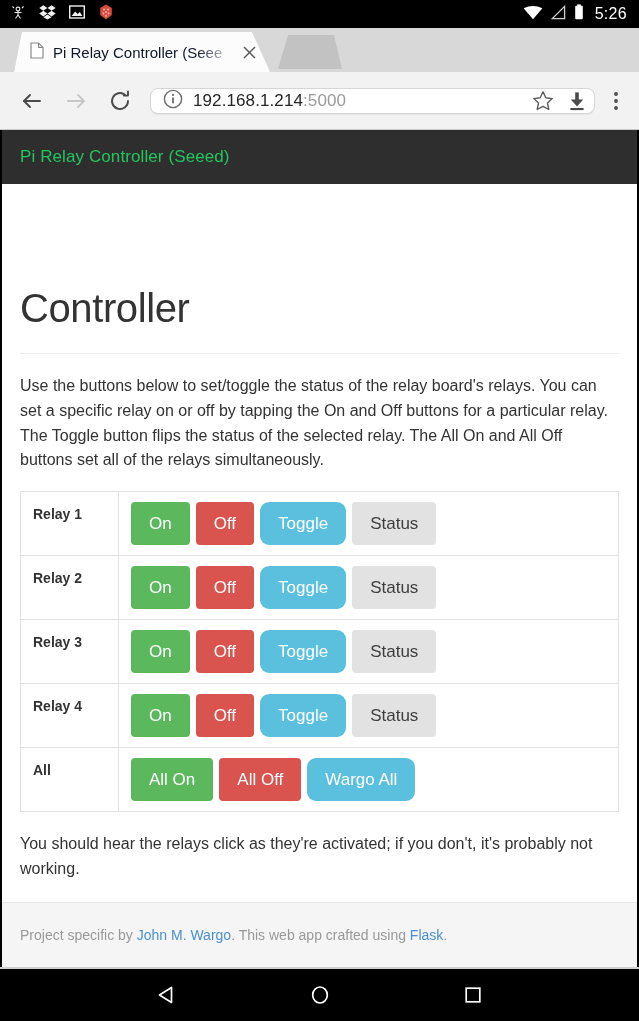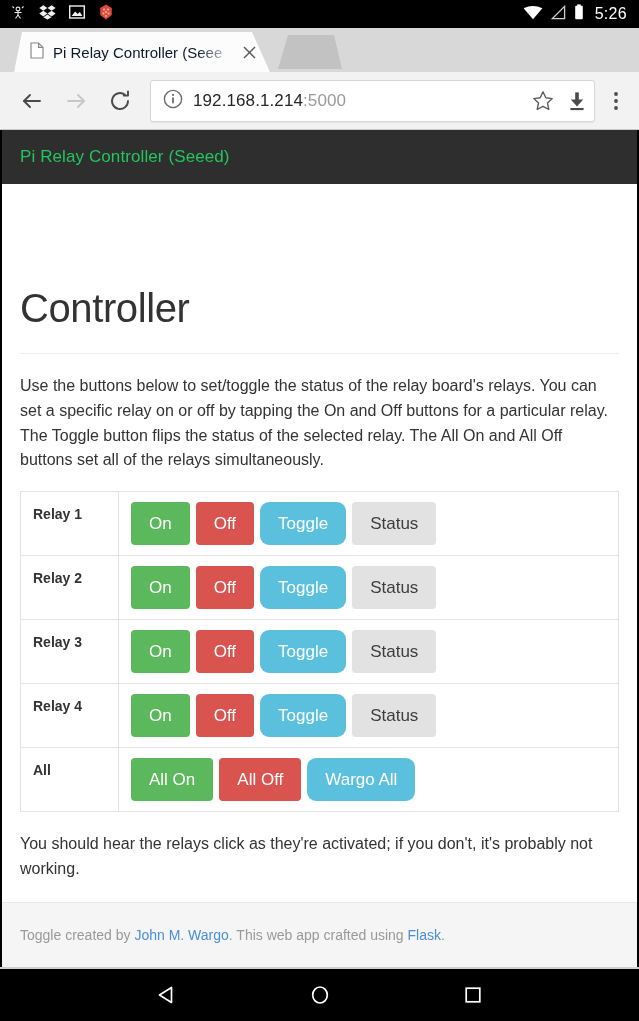--- a/index.html
+++ b/index.html
@@ -115,24 +115,24 @@
     border-bottom: 1px solid #c9c9c9;
   }
   .nav-btn {
     width: 44px; height: 44px;
     display: flex; align-items: center; justify-content: center;
     flex: 0 0 auto;
   }
   .nav-btn.disabled { opacity: .42; }
   .omnibox {
     flex: 1 1 auto;
-    height: 42px;
+    height: 26px;
     background: #fff;
     border: 1px solid #d6d6d6;
-    border-radius: 3px;
+    border-radius: 8px;
     display: flex;
     align-items: center;
     margin: 0 4px 0 8px;
     padding: 0 0 0 12px;
     box-shadow: 0 1px 1px rgba(0,0,0,.05);
   }
   .info-icon { flex: 0 0 auto; margin-right: 10px; }
   .url-text {
     flex: 1 1 auto;
     font-size: 17px;
@@ -513,21 +513,21 @@
                 </div>
               </td>
             </tr>
           </tbody>
         </table>
 
         <p class="outro">You should hear the relays click as they're activated; if you don't, it's probably not working.</p>
       </div>
 
       <div class="footer">
-        <div class="footer-text"><span>Toggle created by </span><a href="#">John M. Wargo</a><span>. This web app crafted using </span><a href="#">Flask</a><span>.</span></div>
+        <div class="footer-text"><span>Project specific by </span><a href="#">John M. Wargo</a><span>. This web app crafted using </span><a href="#">Flask</a><span>.</span></div>
       </div>
     </div>
   </div>
 
   <div class="navbar-android">
     <span class="nav-key">
       <svg width="22" height="22" viewBox="0 0 22 22">
         <polygon points="15.5,3.5 15.5,18.5 3.5,11" fill="none" stroke="#fff" stroke-width="1.7" stroke-linejoin="round"></polygon>
       </svg>
     </span>

